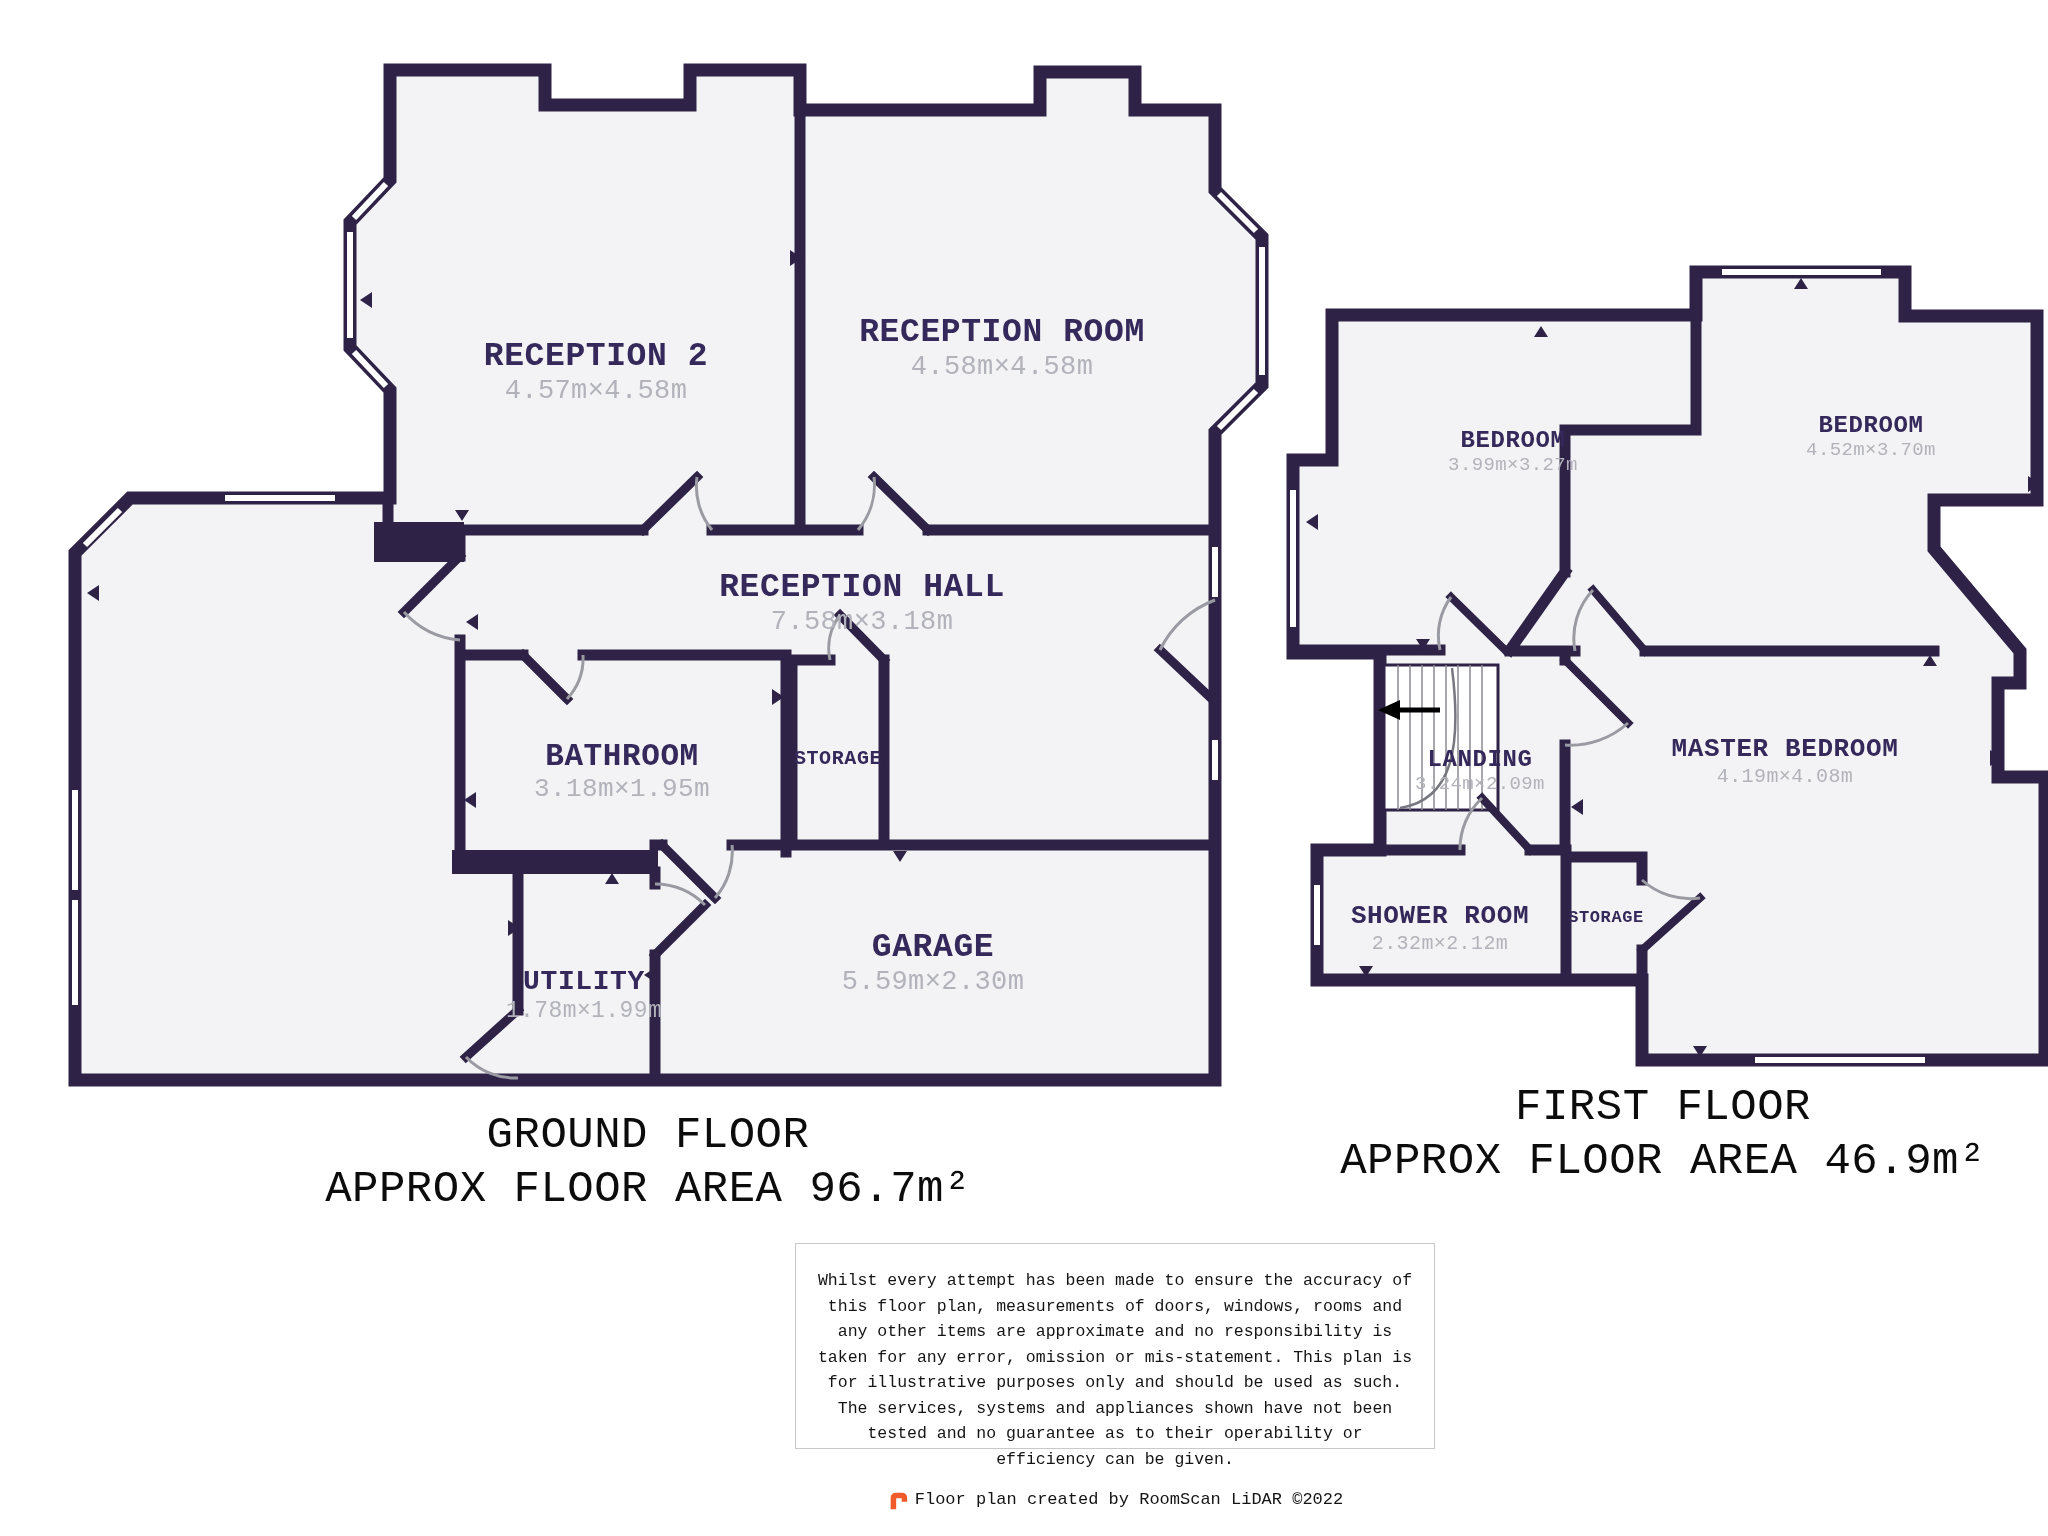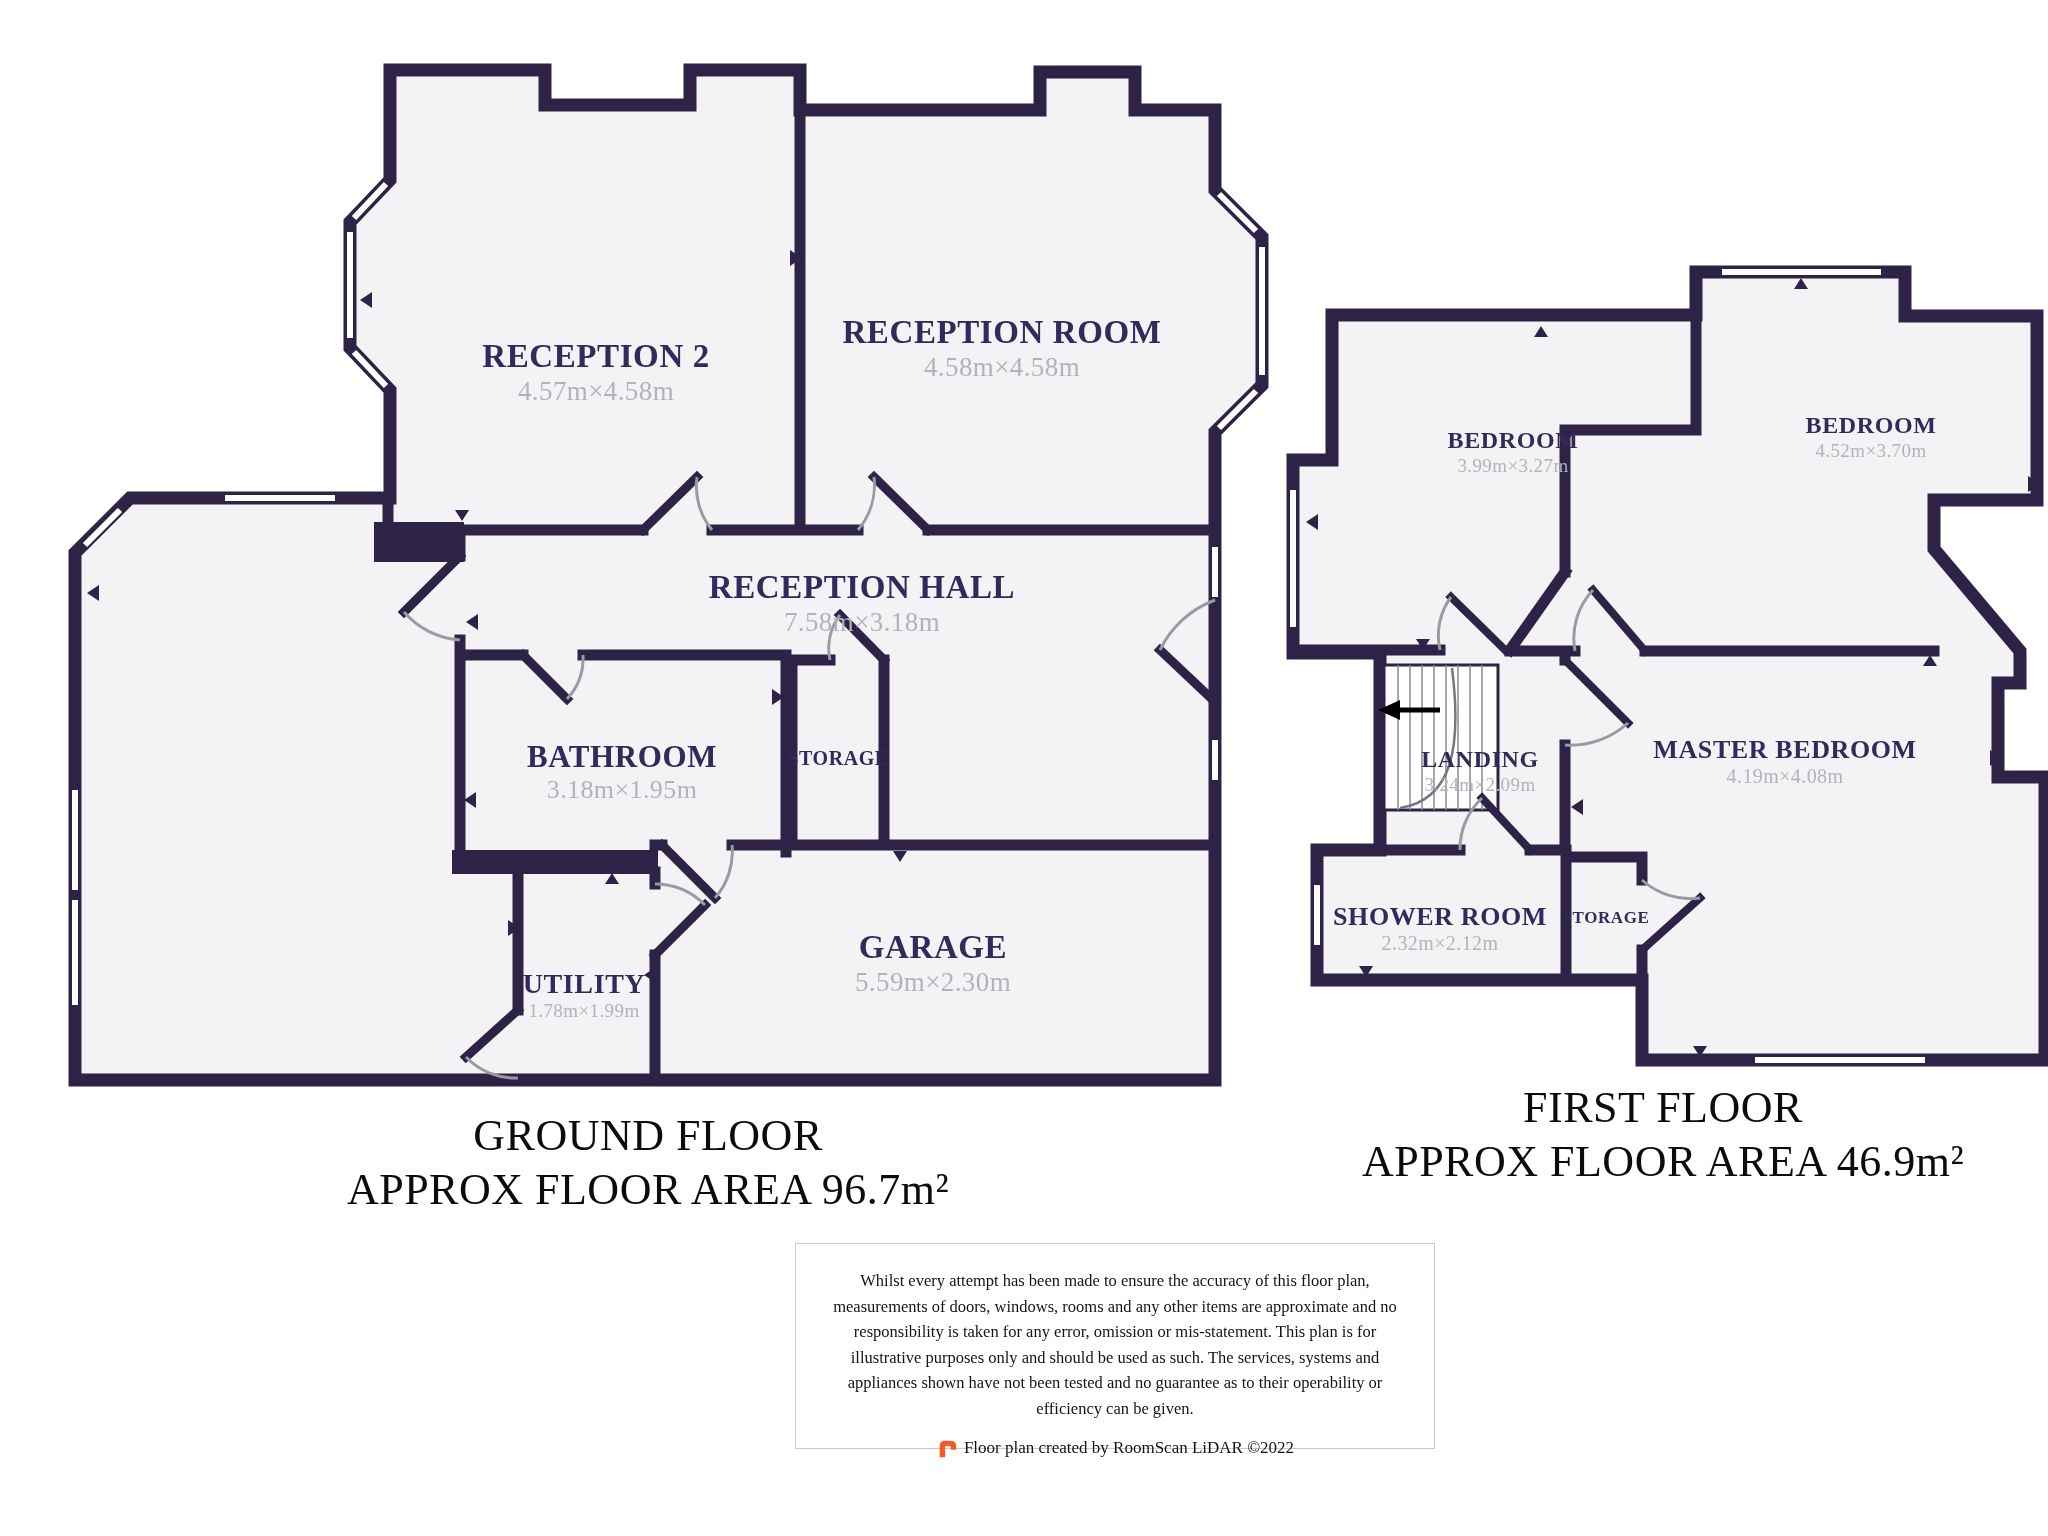--- a/index.html
+++ b/index.html
@@ -1,24 +1,24 @@
 <!DOCTYPE html>
 <html><head>
 <meta charset="utf-8">
 <style>
   html,body{margin:0;padding:0;background:#ffffff;}
   #page{position:relative;width:2048px;height:1536px;background:#ffffff;overflow:hidden;
-        font-family:Liberation Serif, serif;}
+        font-family:Liberation Mono, monospace;}
   #plan-svg{position:absolute;left:0;top:0;}
   .room-label{position:absolute;transform:translate(-50%,-50%);text-align:center;white-space:nowrap;line-height:1.15;}
   .room-name{font-weight:bold;color:#35285a;letter-spacing:0.6px;display:block;}
   .room-dims{font-weight:normal;color:#b2b2ba;display:block;letter-spacing:0.4px;}
   .sz-xl .room-name{font-size:33px;} .sz-xl .room-dims{font-size:27px;}
   .sz-lg .room-name{font-size:31px;} .sz-lg .room-dims{font-size:26px;}
-  .sz-md .room-name{font-size:28px;} .sz-md .room-dims{font-size:19px;}
+  .sz-md .room-name{font-size:28px;} .sz-md .room-dims{font-size:23px;}
   .sz-sm .room-name{font-size:24px;} .sz-sm .room-dims{font-size:19px;}
   .sz-ms .room-name{font-size:26px;} .sz-ms .room-dims{font-size:20px;}
   .sz-xs .room-name{font-size:20px;}
   .sz-xxs .room-name{font-size:17px;}
   .floor-caption{position:absolute;transform:translate(-50%,-50%);text-align:center;color:#0c0c0c;
                  font-size:44px;line-height:1.22;font-weight:400;letter-spacing:0.5px;white-space:nowrap;}
   #disclaimer{position:absolute;left:795px;top:1243px;width:640px;height:206px;border:1px solid #c9c9c9;
               box-sizing:border-box;background:#ffffff;text-align:center;}
   #disclaimer .disc-text{margin:24px auto 0 auto;width:596px;font-size:16.5px;line-height:1.55;color:#141414;}
   #disclaimer .credit-row{margin-top:16px;display:flex;align-items:center;justify-content:center;gap:6px;

